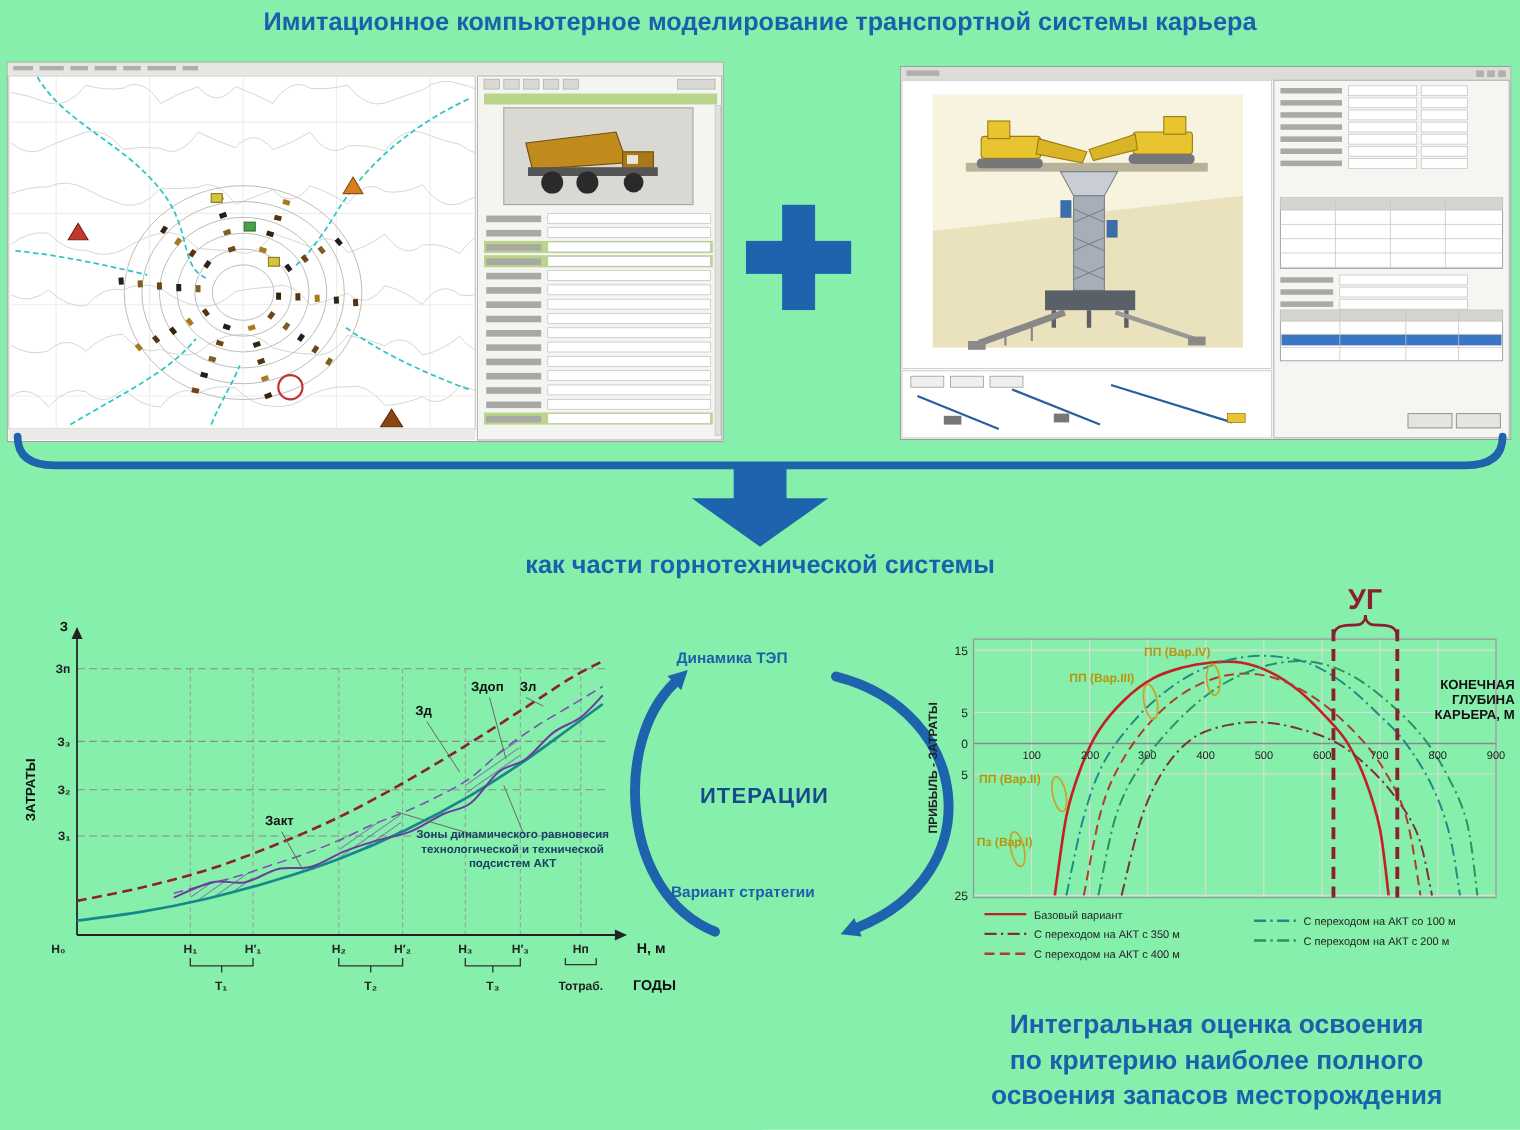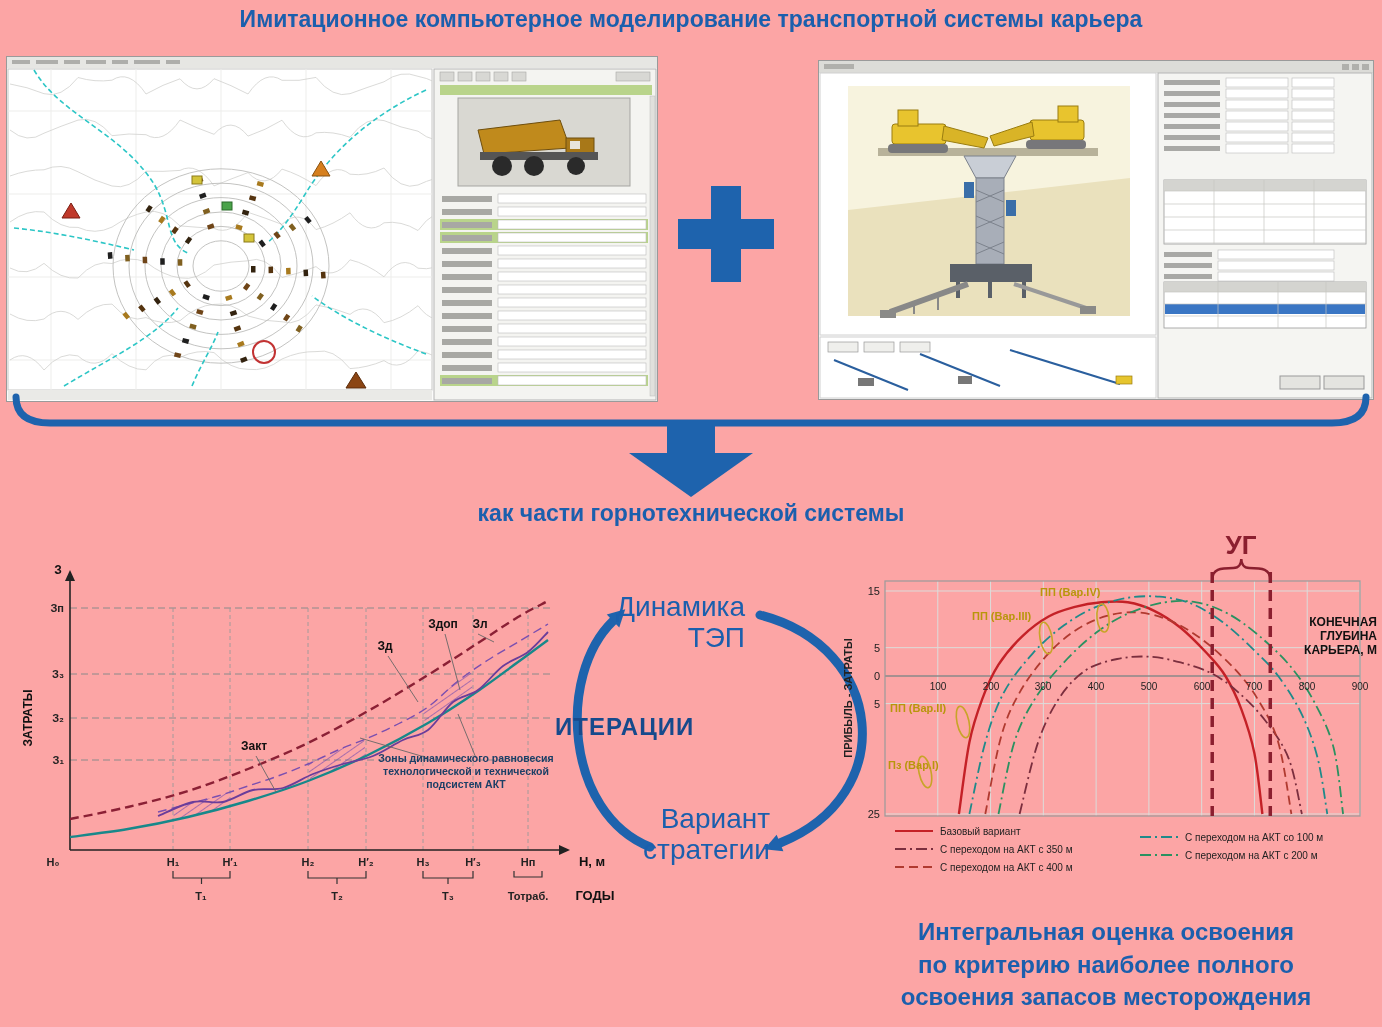--- a/index.html
+++ b/index.html
@@ -1,22 +1,22 @@
 <!DOCTYPE html>
 <html><head>
 <meta charset="utf-8">
 <style>
 *{box-sizing:border-box;margin:0;padding:0}
 body{font-family:"Liberation Sans",sans-serif;background:#fff}
-.page{position:relative;width:1382px;height:1027px;background:#fca5a5;overflow:hidden}
+.page{position:relative;width:1382px;height:1027px;background:#86efac;overflow:hidden}
 .abs{position:absolute}
 .title{width:100%;text-align:center;font-weight:bold;color:#1b5fad;font-size:23px;line-height:30px}
 .caption{font-weight:bold;color:#1b5fad;font-size:24px;text-align:center;line-height:1.36}
-.cycle-label{position:absolute;text-align:right;font-weight:normal;color:#1b5fad;font-size:28px;line-height:1.12}
-.cycle-mid{position:absolute;text-align:left;font-weight:bold;color:#164a8c;font-size:24px;letter-spacing:1px}
+.cycle-label{position:absolute;text-align:left;font-weight:bold;color:#1b5fad;font-size:14px;line-height:1.12}
+.cycle-mid{position:absolute;text-align:center;font-weight:bold;color:#164a8c;font-size:20px;letter-spacing:1px}
 svg text{font-family:"Liberation Sans",sans-serif}
 .t10{font-size:10px;fill:#222}
 .t11{font-size:11px;fill:#222}
 .t11b{font-size:11px;font-weight:bold;fill:#222}
 .t12b{font-size:12px;font-weight:bold;fill:#111}
 .t13b{font-size:13px;font-weight:bold;fill:#111}
 .ann{font-size:10.5px;font-weight:bold;fill:#1c3f66}
 .olive{font-size:11px;font-weight:bold;fill:#b8960c}
 .ug{font-size:26px;font-weight:bold;fill:#8b1f2f}
 .leg{font-size:10px;fill:#222}

